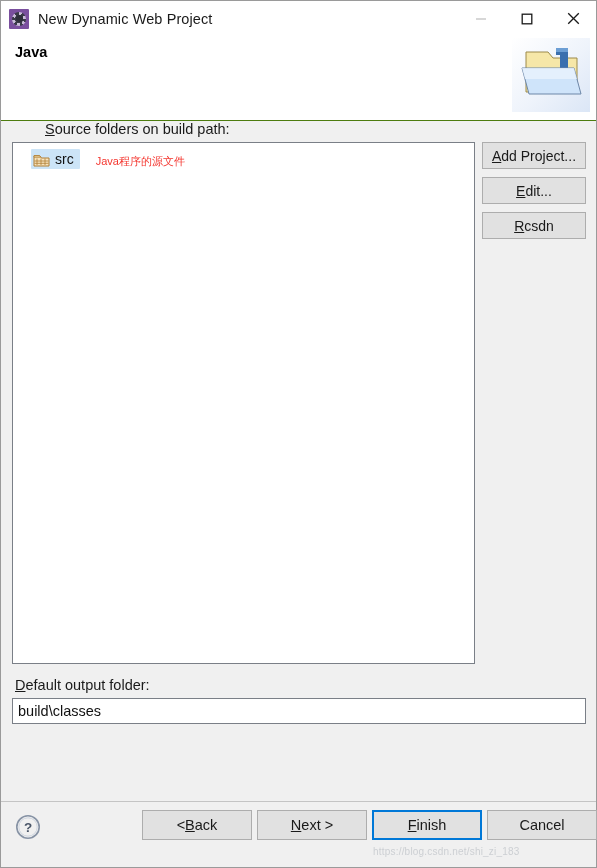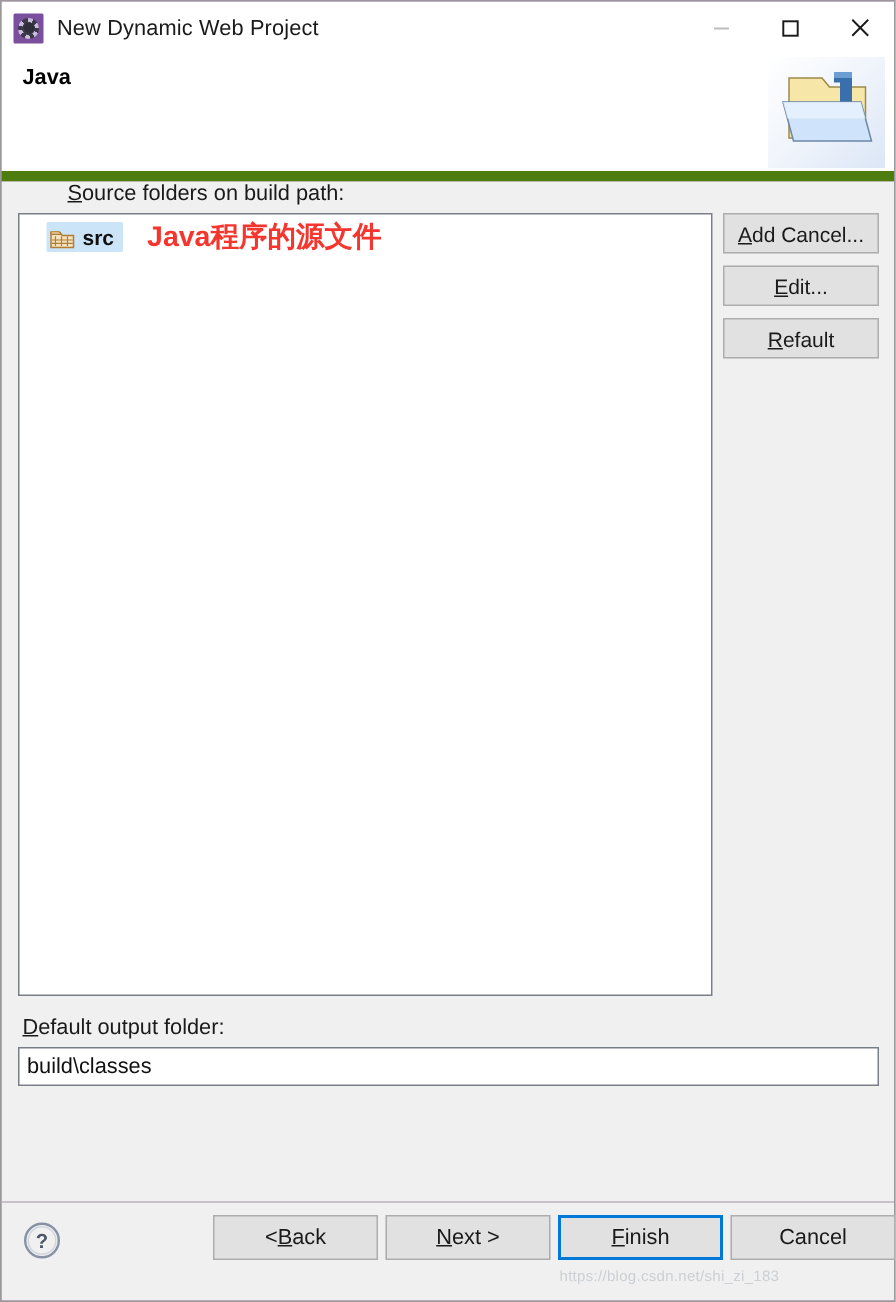--- a/index.html
+++ b/index.html
@@ -85,21 +85,21 @@
     justify-content: center;
   }
   .win-btn svg { display: block; }
 
   
   .header {
     position: relative;
     flex: 0 0 85px;
     height: 85px;
     background: #ffffff;
-    border-bottom: 7px solid #4d7c0f;
+    border-bottom: 1px solid #4d7c0f;
     box-sizing: border-box;
   }
   .header-title {
     position: absolute;
     left: 14px;
     top: 8px;
     font-size: 14.5px;
     font-weight: bold;
     color: #000000;
   }
@@ -142,23 +142,22 @@
     background: #ffffff;
     border: 1px solid #7a7f87;
     box-sizing: border-box;
     overflow: hidden;
   }
   .list-row {
     position: relative;
     height: 22px;
     margin: 4px 0 0 18px;
     display: flex;
-    align-items: center;
+    align-items: flex-end;
     width: max-content;
-    font-weight: bold;
   }
   .list-row .sel {
     display: flex;
     align-items: center;
     background: #cce4f7;
     padding: 2px 6px 2px 2px;
     border-radius: 1px;
   }
   .pkg-icon {
     width: 17px;
@@ -166,21 +165,21 @@
     margin-right: 5px;
     flex: 0 0 17px;
   }
   .pkg-icon svg { display: block; }
   .list-label {
     font-size: 14px;
     color: #101010;
   }
   .annotation {
     margin-left: 16px;
-    font-size: 19px;
+    font-size: 11px;
     color: #f4362f;
     white-space: nowrap;
   }
 
   .side-buttons {
     position: absolute;
     left: 481px;
     top: 21px;
     width: 104px;
     display: flex;
@@ -346,29 +345,29 @@
           </span>
           <span class="list-label">src</span>
         </span>
         <span class="annotation">Java程序的源文件</span>
       </div>
     </div>
 
     <div class="side-buttons">
       <button class="btn">
           <span class="mn">A</span>
-          <span>dd Cancel...</span>
+          <span>dd Project...</span>
         </button>
       <button class="btn">
           <span class="mn">E</span>
           <span>dit...</span>
         </button>
       <button class="btn">
           <span class="mn">R</span>
-          <span>efault</span>
+          <span>csdn</span>
         </button>
     </div>
 
     <div class="field-label out-label"><span class="mn">D</span><span>efault output folder:</span></div>
 
     <input class="textinput" type="text" value="build\classes" style="">
   </div>
 
   <div class="footer">
     <div class="help-icon">

